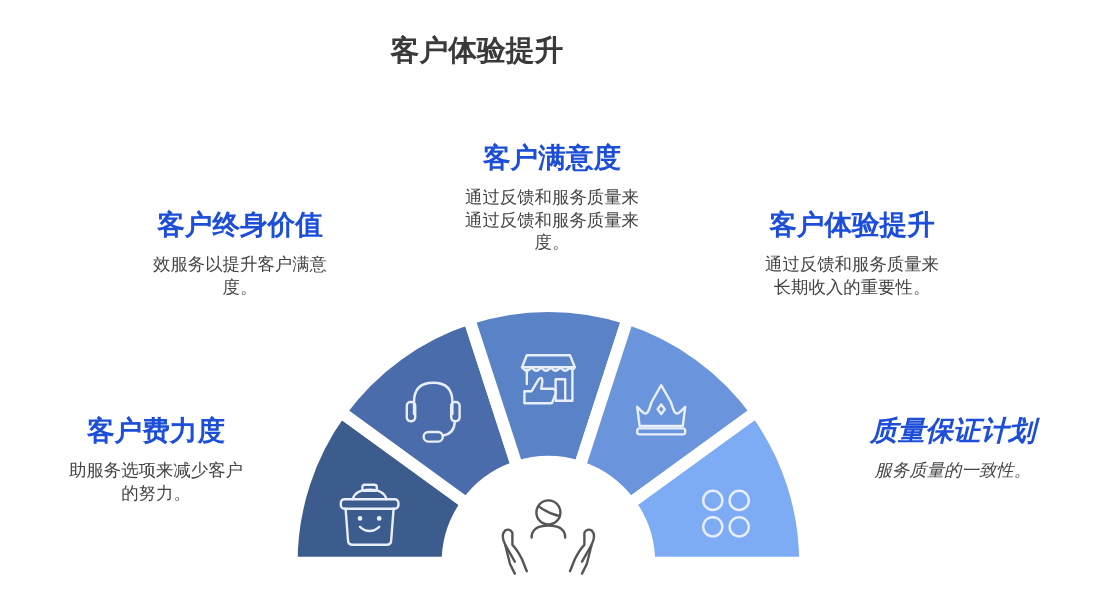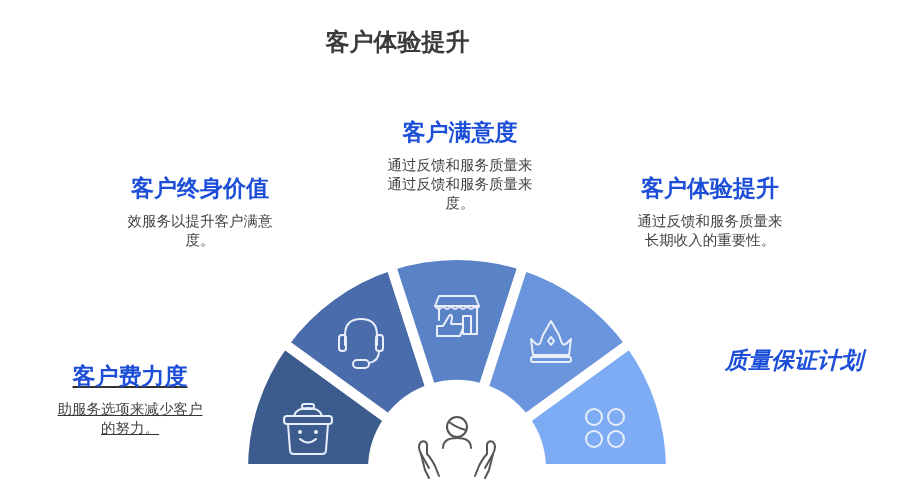--- a/index.html
+++ b/index.html
@@ -10,21 +10,21 @@
   .block { position: absolute; text-align: center; }
   .block .h { font-size: 23px; font-weight: bold; color: #1d4ed8; line-height: 24px; }
   .block .d { font-size: 14.5px; color: #444; line-height: 19px; margin-top: 12px; }
   svg.fan { position: absolute; left: 0; top: 0; }
 </style>
 </head>
 <body>
 
 <div class="title">客户体验提升</div>
 
-<div class="block" style="left:20px; top:364px; width:220px;text-decoration:underline;">
+<div class="block" style="left:20px; top:348px; width:220px;">
   <div class="h">客户费力度</div>
   <div class="d">
     <div>助服务选项来减少客户</div>
     <div>的努力。</div>
   </div>
 </div>
 
 <div class="block" style="left:100px; top:176px; width:200px;">
   <div class="h">客户终身价值</div>
   <div class="d">
@@ -46,20 +46,21 @@
   <div class="h">客户体验提升</div>
   <div class="d">
     <div>通过反馈和服务质量来</div>
     <div>长期收入的重要性。</div>
   </div>
 </div>
 
 <div class="block" style="left:684px; top:348px; width:220px;font-style:italic;">
   <div class="h">质量保证计划</div>
   <div class="d">
+    <div>服务质量的一致性。</div>
   </div>
 </div>
 
 <svg class="fan" width="914" height="500" viewBox="0 0 914 500">
   <g stroke="#ffffff" stroke-width="10" stroke-linejoin="miter">
 
     <path fill="#3d5c8e" d="M243,469 A214,214 0 0 1 283.9,343.2 L389.0,419.6 A84,84 0 0 0 373,469 Z"></path>
     <path fill="#4a6caa" d="M283.9,343.2 A214,214 0 0 1 390.9,265.5 L431.0,389.1 A84,84 0 0 0 389.0,419.6 Z"></path>
     <path fill="#5a82c6" d="M390.9,265.5 A214,214 0 0 1 523.1,265.5 L483.0,389.1 A84,84 0 0 0 431.0,389.1 Z"></path>
     <path fill="#6a95dc" d="M523.1,265.5 A214,214 0 0 1 630.1,343.2 L525.0,419.6 A84,84 0 0 0 483.0,389.1 Z"></path>

